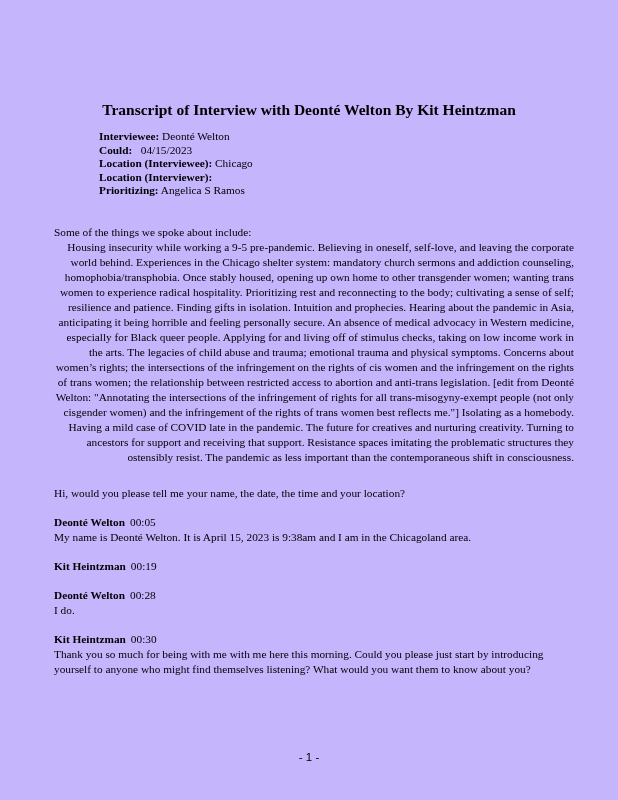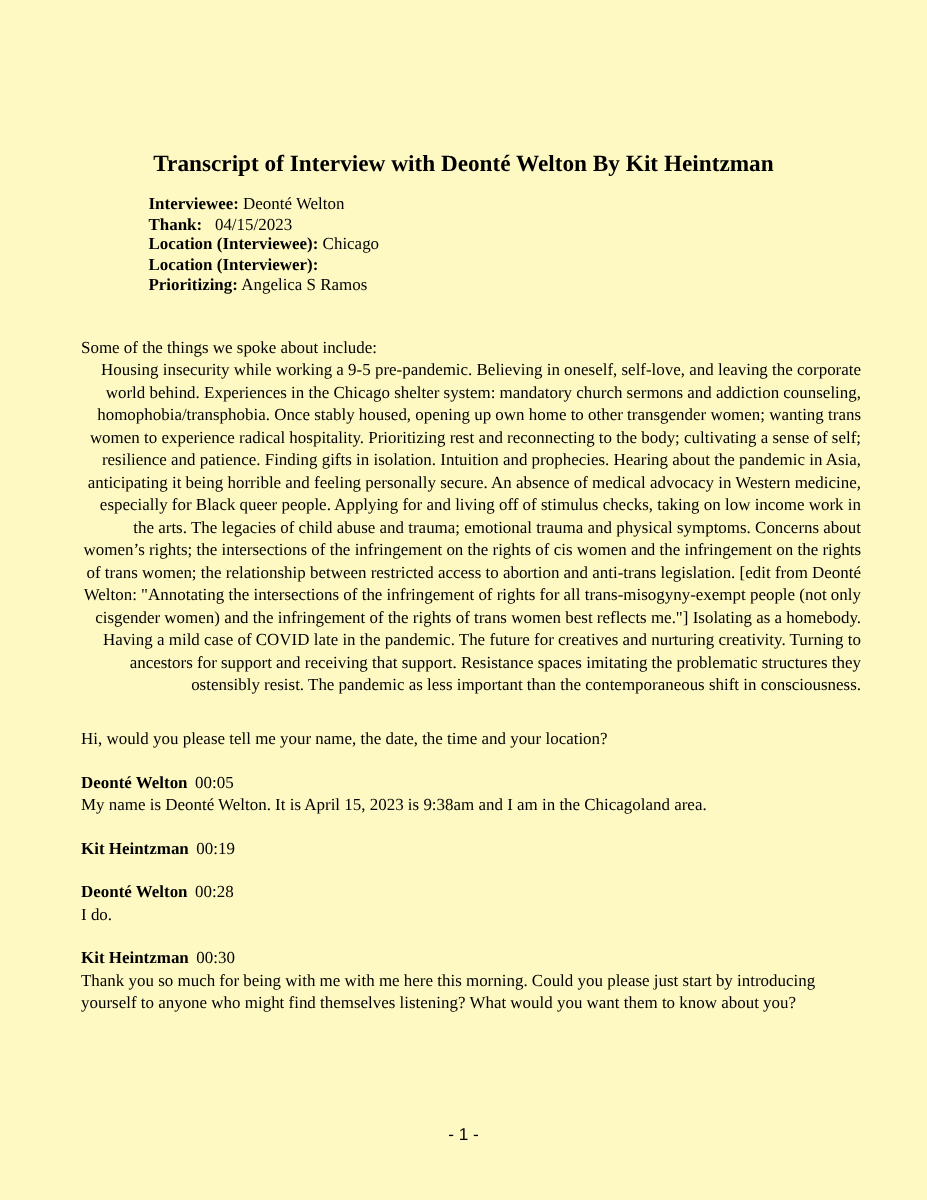--- a/index.html
+++ b/index.html
@@ -1,18 +1,18 @@
 <!DOCTYPE html>
 <html><head>
 <meta charset="utf-8">
 <style>
   html, body { margin:0; padding:0; background:#ffffff; }
   body { width:618px; height:800px; position:relative; overflow:hidden;
          font-family:"Liberation Serif", "DejaVu Serif", serif; color:#000; }
-  .page { position:absolute; left:0; top:0; width:618px; height:800px; background:#fef9c3; }
+  .page { position:absolute; left:0; top:0; width:618px; height:800px; background:#c4b5fd; }
   .title { position:absolute; left:0; width:618px; top:101px; text-align:center;
            font-weight:bold; font-size:15.5px; line-height:18px; }
   .meta { position:absolute; left:54px; top:130px; font-size:11.3px; line-height:13.6px;margin-left:45px; }
   .meta .row { white-space:nowrap; }
   .meta b { font-weight:bold; }
   .summary { position:absolute; left:54px; top:225px; width:520px; font-size:11.3px; line-height:15px; }
   .summary .head { font-weight:normal; }
   .summary .body { text-align:right; }
   .turns { position:absolute; left:54px; top:486px; width:520px; font-size:11.3px; line-height:15px; }
   .turn { margin-bottom:14px; }
@@ -22,21 +22,21 @@
             font-family:"Liberation Sans", "DejaVu Sans", sans-serif; font-size:11.5px; }
 </style>
 </head>
 <body>
 
 <div class="page">
   <div class="title">Transcript of Interview with Deonté Welton By Kit Heintzman</div>
 
   <div class="meta">
     <div class="row"><b>Interviewee:</b> <span>Deonté Welton</span></div>
-    <div class="row" style="white-space:pre"><b>Thank:</b> <span>  04/15/2023</span></div>
+    <div class="row" style="white-space:pre"><b>Could:</b> <span>  04/15/2023</span></div>
     <div class="row"><b>Location (Interviewee):</b> <span>Chicago</span></div>
     <div class="row"><b>Location (Interviewer):</b> <span></span></div>
     <div class="row"><b>Prioritizing:</b> <span>Angelica S Ramos</span></div>
   </div>
 
   <div class="summary">
     <div class="head">Some of the things we spoke about include:</div>
     <div class="body">Housing insecurity while working a 9-5 pre-pandemic. Believing in oneself, self-love, and leaving the corporate world behind. Experiences in the Chicago shelter system: mandatory church sermons and addiction counseling, homophobia/transphobia. Once stably housed, opening up own home to other transgender women; wanting trans women to experience radical hospitality. Prioritizing rest and reconnecting to the body; cultivating a sense of self; resilience and patience. Finding gifts in isolation. Intuition and prophecies. Hearing about the pandemic in Asia, anticipating it being horrible and feeling personally secure. An absence of medical advocacy in Western medicine, especially for Black queer people. Applying for and living off of stimulus checks, taking on low income work in the arts. The legacies of child abuse and trauma; emotional trauma and physical symptoms. Concerns about women’s rights; the intersections of the infringement on the rights of cis women and the infringement on the rights of trans women; the relationship between restricted access to abortion and anti-trans legislation. [edit from Deonté Welton: "Annotating the intersections of the infringement of rights for all trans-misogyny-exempt people (not only cisgender women) and the infringement of the rights of trans women best reflects me."] Isolating as a homebody. Having a mild case of COVID late in the pandemic. The future for creatives and nurturing creativity. Turning to ancestors for support and receiving that support. Resistance spaces imitating the problematic structures they ostensibly resist. The pandemic as less important than the contemporaneous shift in consciousness.</div>
   </div>
 

